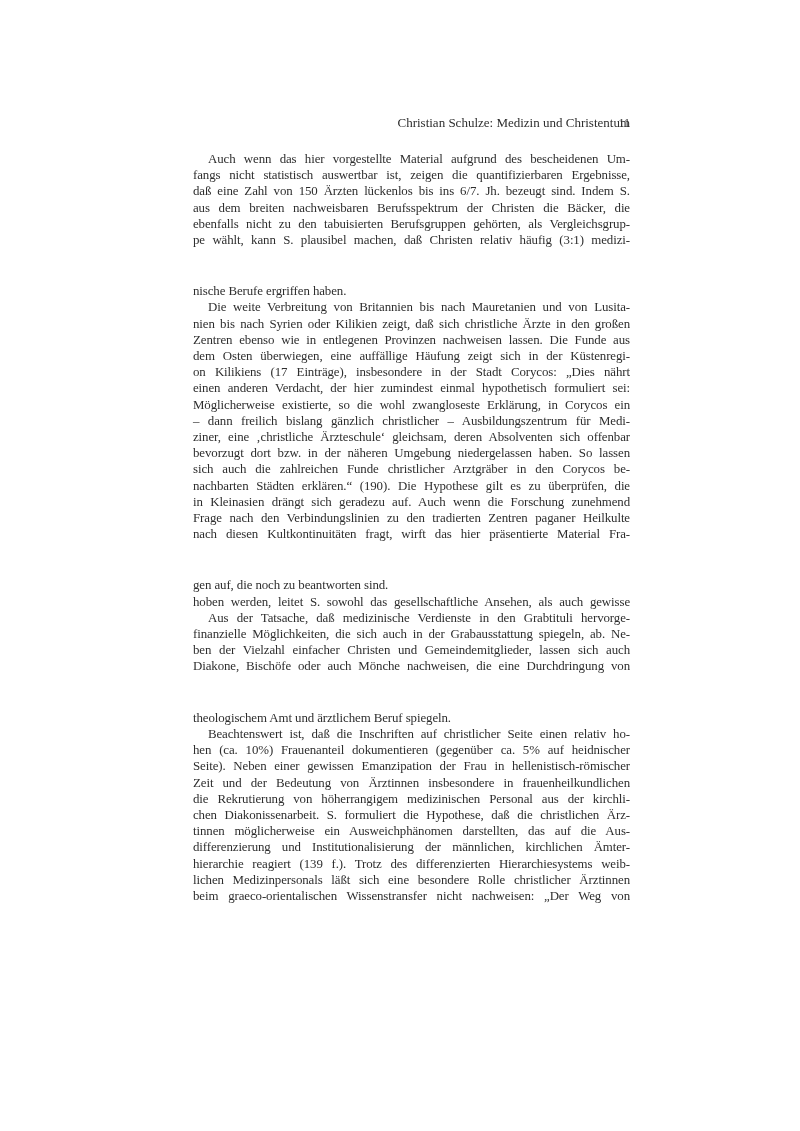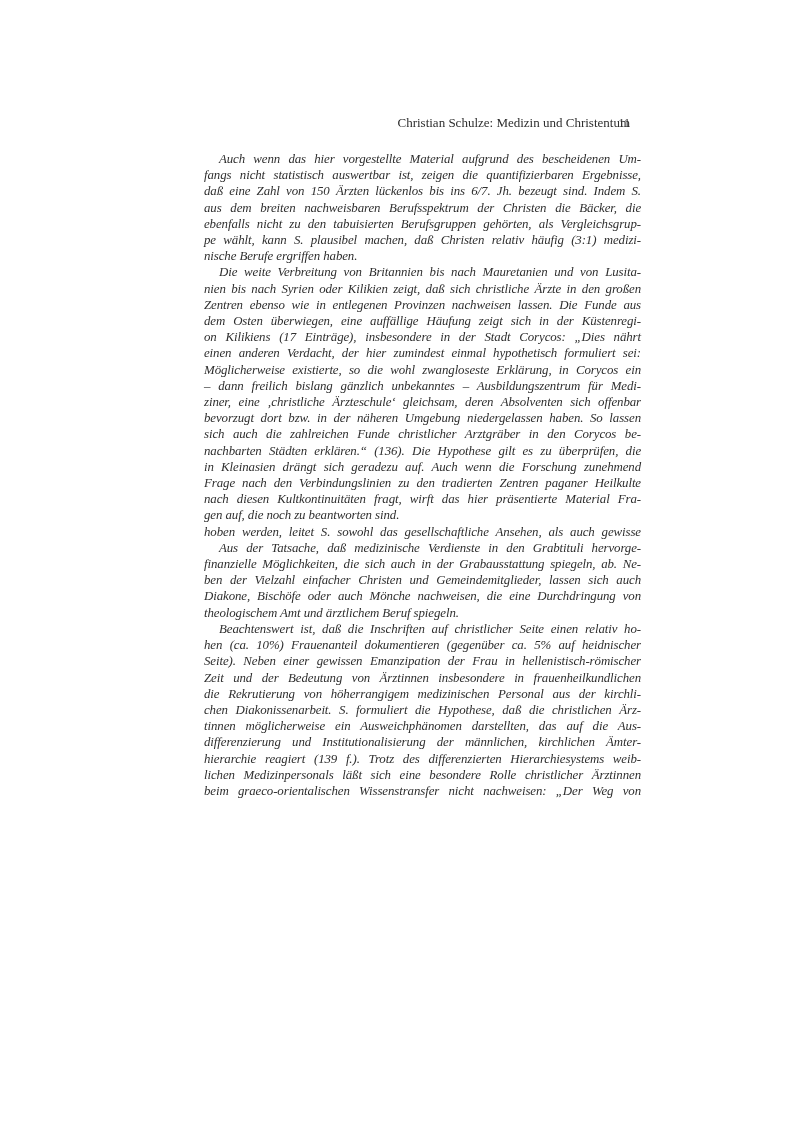--- a/index.html
+++ b/index.html
@@ -31,37 +31,37 @@
   }
   .running-head-pagenum {
     position: absolute;
     top: 0;
     right: 0;
     font-size: 12px;
   }
   .text-block {
     position: absolute;
     top: 151px;
-    left: 204px;
+    left: 193px;
     width: 437px;
     font-size: 12.9px;
     line-height: 16.2px;
     letter-spacing: -0.1px;
-    font-style: italic;
   }
   .paragraph {
     margin: 0;
   }
   .line {
     text-align: justify;
     text-align-last: justify;
   }
   .line.lastline {
     text-align: left;
     text-align-last: auto;
+    margin-top: 35px;
   }
   .line.indent {
     text-indent: 15px;
   }
 </style>
 </head>
 <body>
 
 <div class="scan-page">
   <div class="running-head">
@@ -80,25 +80,25 @@
         <div class="line lastline">nische Berufe ergriffen haben.</div>
       </div>
       <div class="paragraph">
         <div class="line indent">Die weite Verbreitung von Britannien bis nach Mauretanien und von Lusita-</div>
         <div class="line">nien bis nach Syrien oder Kilikien zeigt, daß sich christliche Ärzte in den großen</div>
         <div class="line">Zentren ebenso wie in entlegenen Provinzen nachweisen lassen. Die Funde aus</div>
         <div class="line">dem Osten überwiegen, eine auffällige Häufung zeigt sich in der Küstenregi-</div>
         <div class="line">on Kilikiens (17 Einträge), insbesondere in der Stadt Corycos: „Dies nährt</div>
         <div class="line">einen anderen Verdacht, der hier zumindest einmal hypothetisch formuliert sei:</div>
         <div class="line">Möglicherweise existierte, so die wohl zwangloseste Erklärung, in Corycos ein</div>
-        <div class="line">– dann freilich bislang gänzlich unbekanntes – Ausbildungszentrum für Medi-</div>
+        <div class="line">– dann freilich bislang gänzlich christlicher – Ausbildungszentrum für Medi-</div>
         <div class="line">ziner, eine ‚christliche Ärzteschule‘ gleichsam, deren Absolventen sich offenbar</div>
         <div class="line">bevorzugt dort bzw. in der näheren Umgebung niedergelassen haben. So lassen</div>
         <div class="line">sich auch die zahlreichen Funde christlicher Arztgräber in den Corycos be-</div>
-        <div class="line">nachbarten Städten erklären.“ (136). Die Hypothese gilt es zu überprüfen, die</div>
+        <div class="line">nachbarten Städten erklären.“ (190). Die Hypothese gilt es zu überprüfen, die</div>
         <div class="line">in Kleinasien drängt sich geradezu auf. Auch wenn die Forschung zunehmend</div>
         <div class="line">Frage nach den Verbindungslinien zu den tradierten Zentren paganer Heilkulte</div>
         <div class="line">nach diesen Kultkontinuitäten fragt, wirft das hier präsentierte Material Fra-</div>
         <div class="line lastline">gen auf, die noch zu beantworten sind.</div>
       </div>
       <div class="paragraph">
         <div class="line">hoben werden, leitet S. sowohl das gesellschaftliche Ansehen, als auch gewisse</div>
         <div class="line indent">Aus der Tatsache, daß medizinische Verdienste in den Grabtituli hervorge-</div>
         <div class="line">finanzielle Möglichkeiten, die sich auch in der Grabausstattung spiegeln, ab. Ne-</div>
         <div class="line">ben der Vielzahl einfacher Christen und Gemeindemitglieder, lassen sich auch</div>

